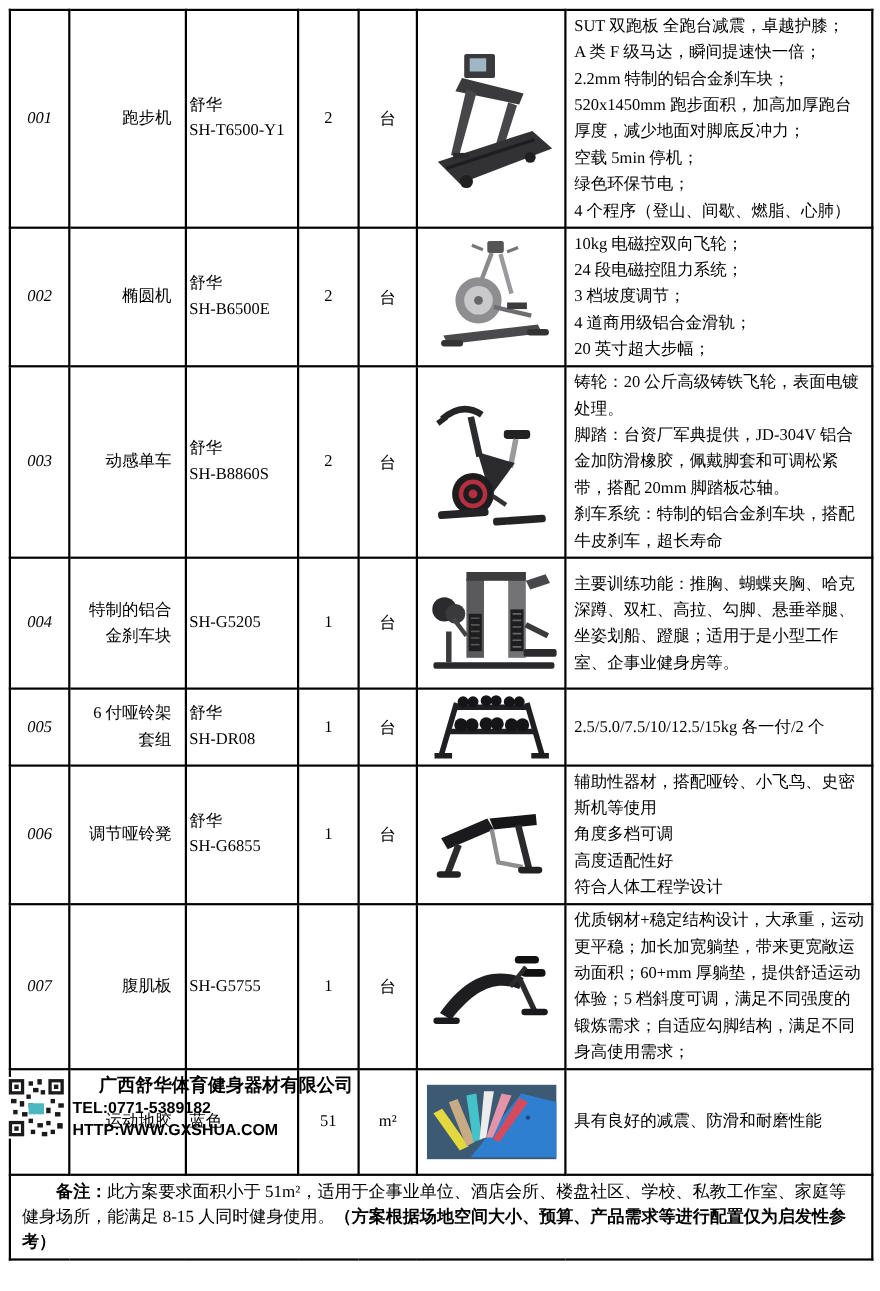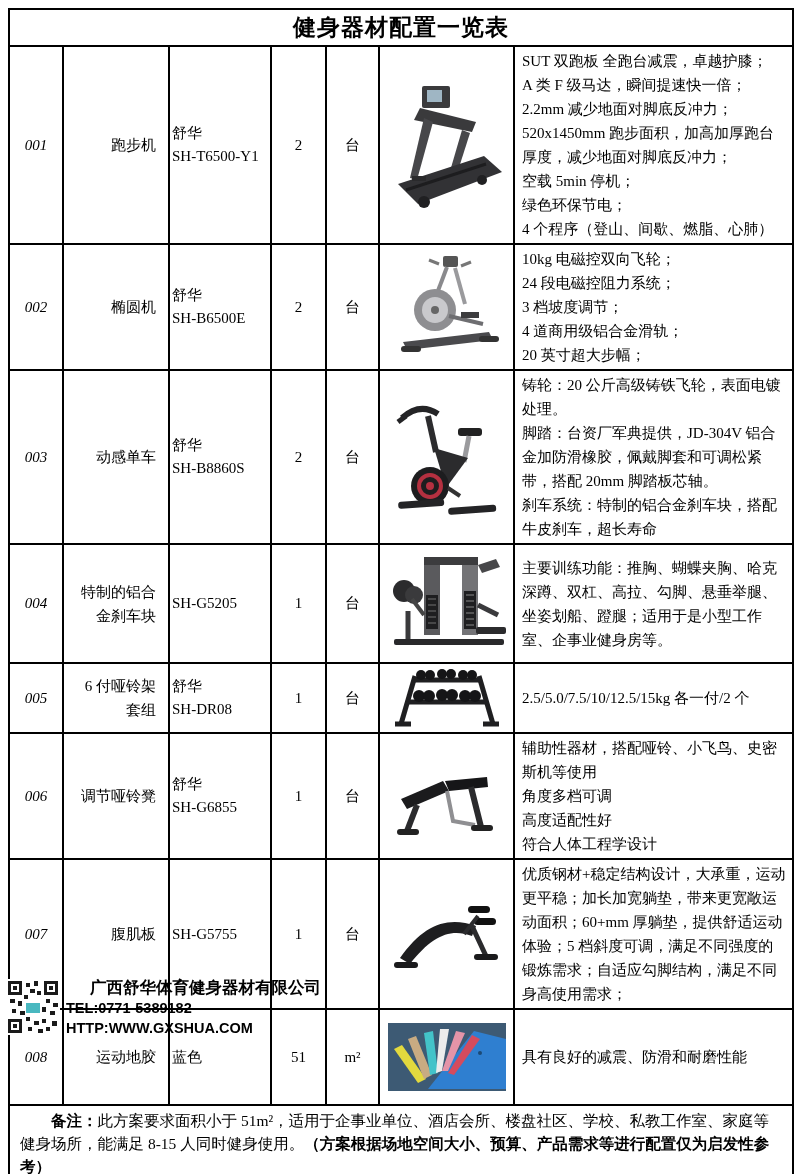--- a/index.html
+++ b/index.html
@@ -40,23 +40,20 @@
     <col style="width:54px">
         <col style="width:106px">
         <col style="width:102px">
     <col style="width:55px">
         <col style="width:53px">
         <col style="width:135px">
         <col style="width:279px">
   </colgroup>
 
   <tbody>
-        <tr>
-    <td class="title-cell" colspan="7">健身器材配置一览表</td>
-  </tr>
 
 
   <tr style="height:194px">
     <td class="c-no">001</td>
     <td class="c-name">跑步机</td>
     <td class="c-model">
       <div>舒华</div>
       <div>SH-T6500-Y1</div>
     </td>
     <td class="c-qty">2</td>
@@ -71,21 +68,21 @@
         <path d="M12 128 L98 100 L116 116 L32 148 Z" fill="#323235"></path>
         <path d="M20 134 L100 108" stroke="#1d1d1f" stroke-width="3" fill="none"></path>
         <circle cx="38" cy="146" r="6" fill="#202022"></circle>
         <circle cx="96" cy="124" r="5" fill="#202022"></circle>
         <rect x="26" y="120" width="14" height="5" fill="#2a2a2c"></rect>
       </svg>
     </td>
     <td class="c-rem">
       <div>SUT 双跑板 全跑台减震，卓越护膝；</div>
       <div>A 类 F 级马达，瞬间提速快一倍；</div>
-      <div>2.2mm 减少地面对脚底反冲力；</div>
+      <div>2.2mm 特制的铝合金刹车块；</div>
       <div>520x1450mm 跑步面积，加高加厚跑台厚度，减少地面对脚底反冲力；</div>
       <div>空载 5min 停机；</div>
       <div>绿色环保节电；</div>
       <div>4 个程序（登山、间歇、燃脂、心肺）</div>
     </td>
   </tr>
 
   <tr style="height:123px">
     <td class="c-no">002</td>
     <td class="c-name">椭圆机</td>

